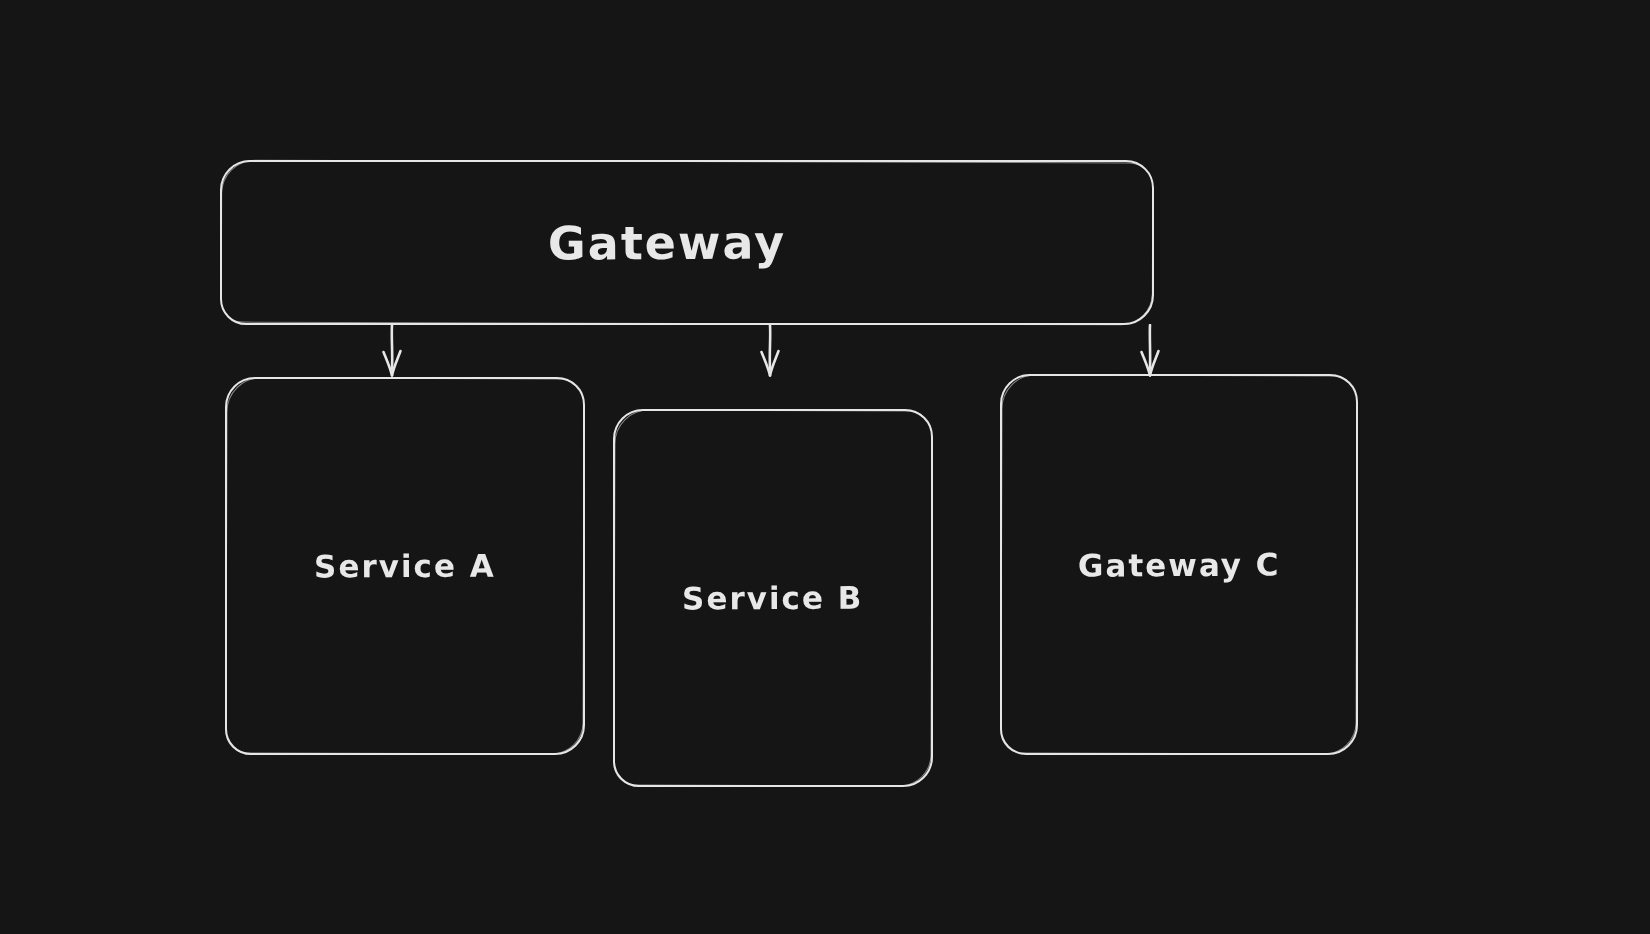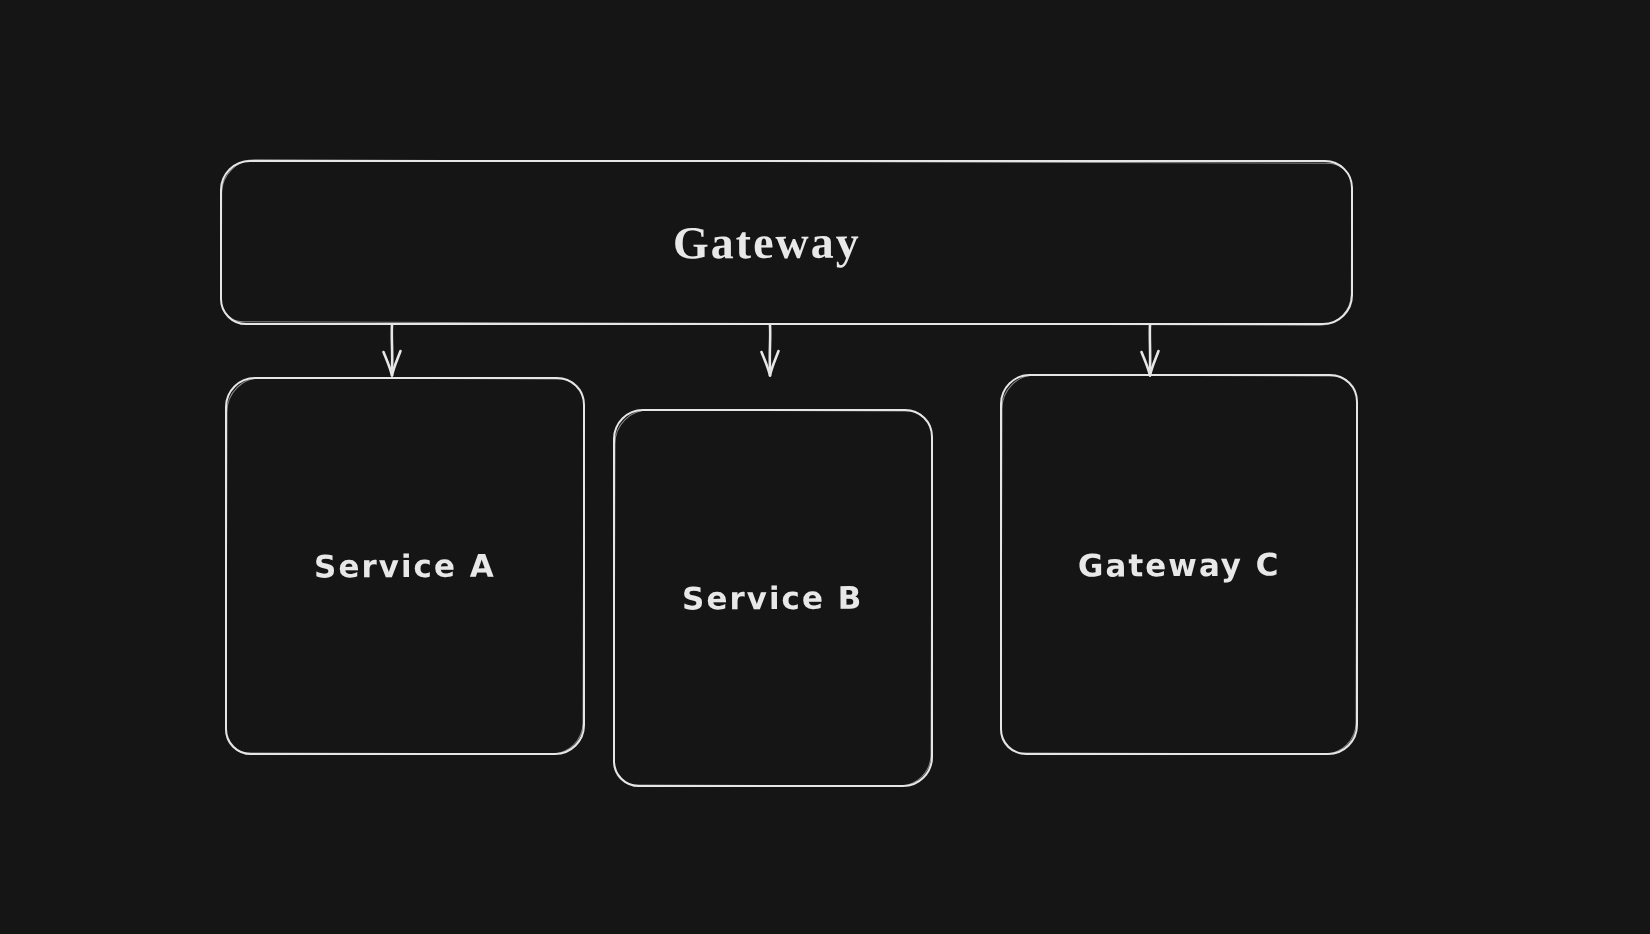--- a/index.html
+++ b/index.html
@@ -38,21 +38,21 @@
     transform:rotate(.18deg);
     pointer-events:none;
   }
   .node-label{
     color:var(--text);
     letter-spacing:2px;
     font-weight:700;
     white-space:nowrap;
     transform:rotate(-.3deg);
   }
-  #node-gateway{left:220px;top:160px;width:1133px;height:165px;font-family:Liberation Serif, serif;}
+  #node-gateway{left:220px;top:160px;width:934px;height:165px;}
   #node-gateway .node-label{font-size:46px;margin-left:-40px;}
   #node-service-a{left:225px;top:377px;width:360px;height:378px;}
   #node-service-b{left:613px;top:377px;width:320px;height:378px;margin-top:32px;}
   #node-service-c{left:1000px;top:374px;width:358px;height:381px;}
   .service-label{font-size:31px;text-align:right;}
   .edge{
     position:absolute;
     top:324px;
     width:30px;
     height:54px;

